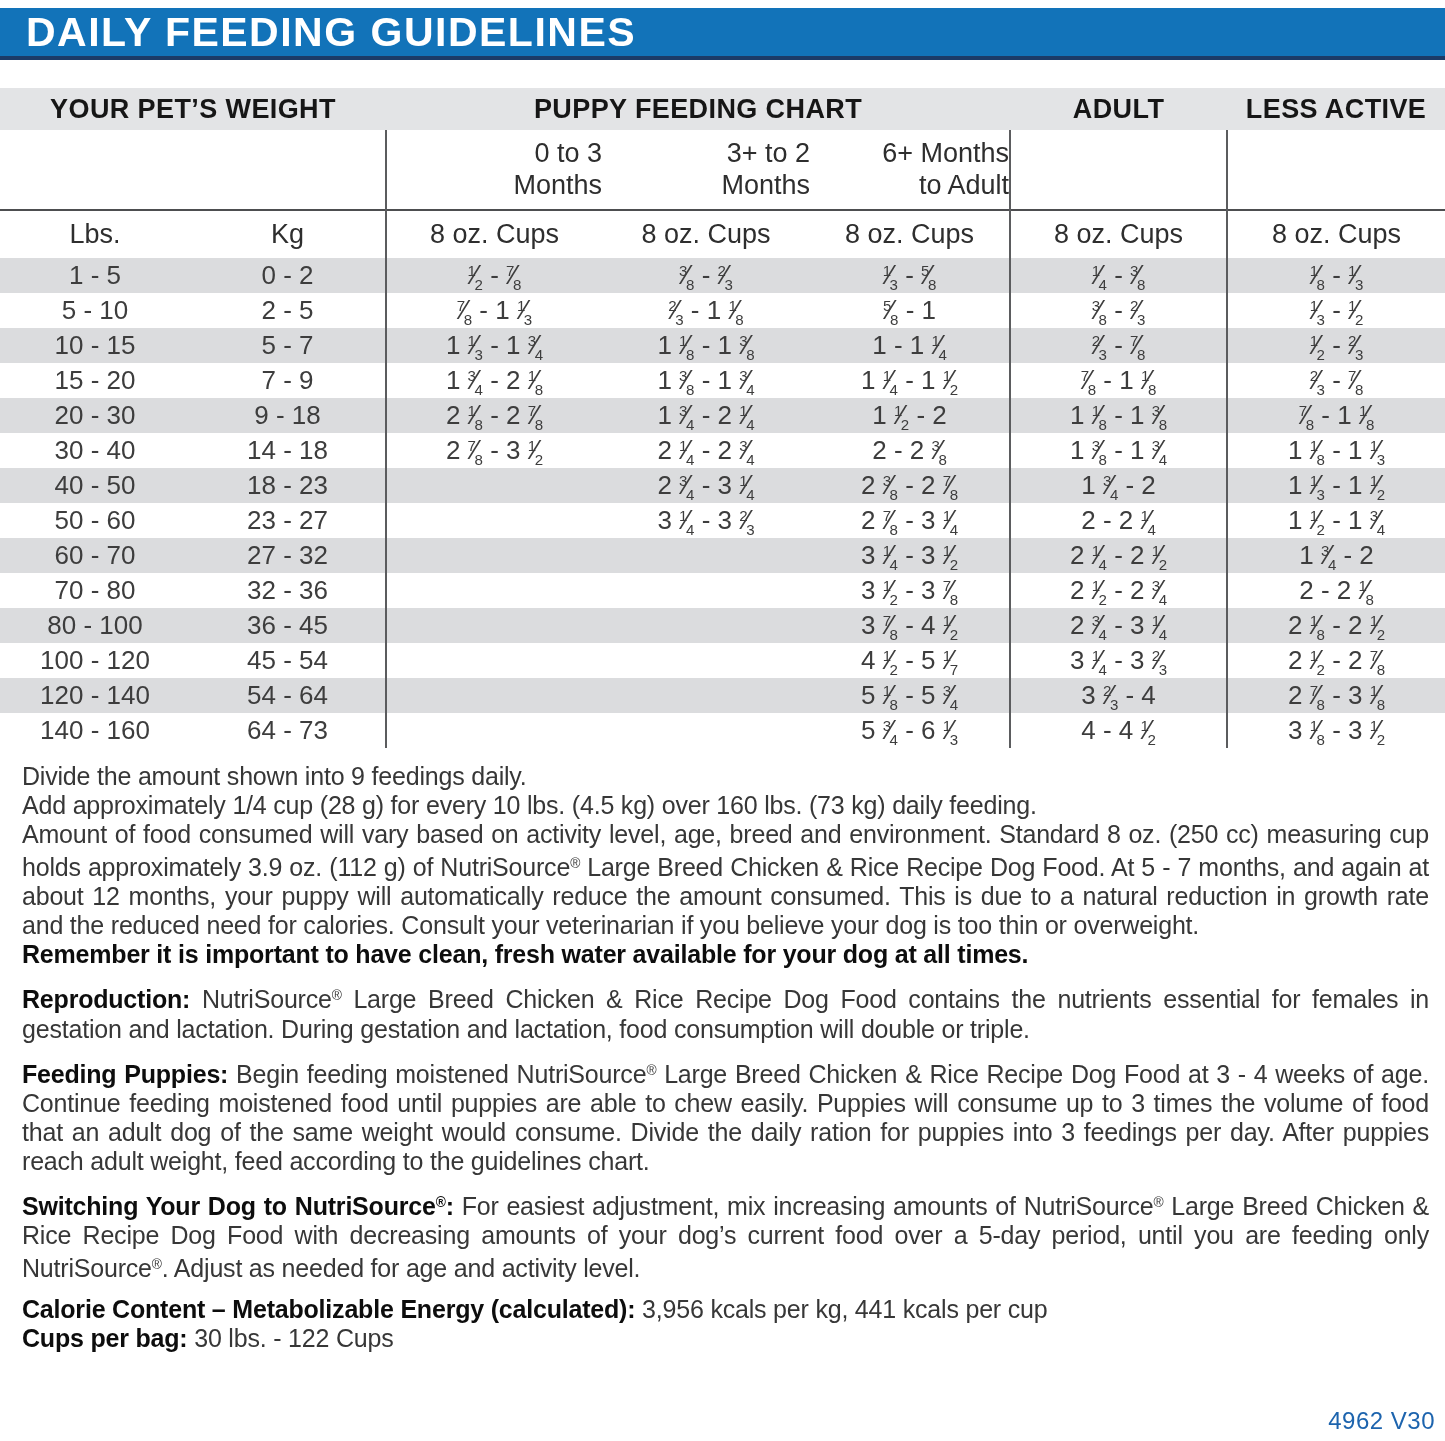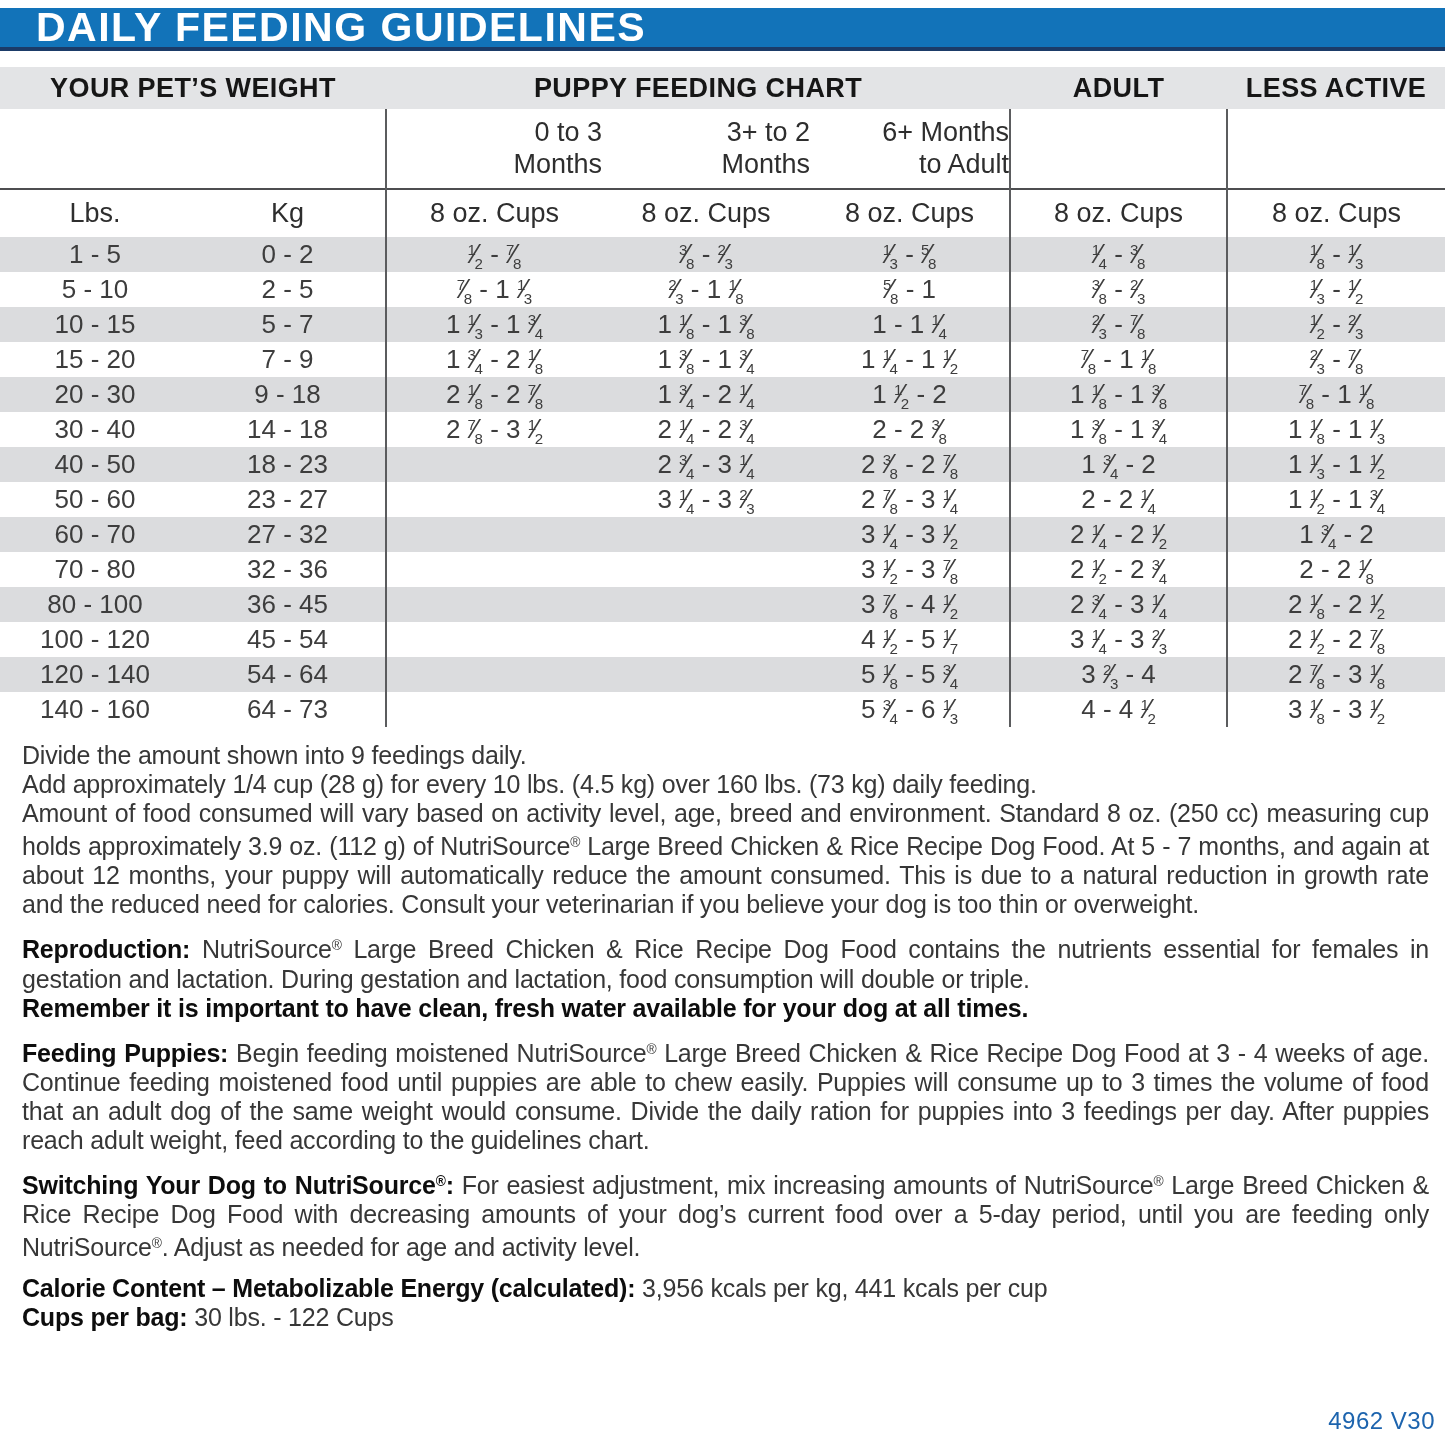--- a/index.html
+++ b/index.html
@@ -13,30 +13,30 @@
   }
   *{box-sizing:border-box;}
   html,body{margin:0;padding:0;}
   body{
     width:1445px;height:1441px;background:#ffffff;overflow:hidden;
     font-family:"Liberation Sans","DejaVu Sans",sans-serif;color:var(--c-text);
     position:relative;
   }
   
   .title-bar{
-    margin-top:8px;height:43px;background:var(--c-title_bar);
+    margin-top:8px;height:52px;background:var(--c-title_bar);
     border-bottom:4px solid var(--c-title_border);
-    display:flex;align-items:center;padding-left:36px;
+    display:flex;align-items:center;padding-left:26px;
   }
   .title-bar h1{
     margin:0;color:#ffffff;font-size:41px;font-weight:800;letter-spacing:1.5px;
   }
   
   table.feed{
-    width:1445px;table-layout:fixed;border-collapse:collapse;margin-top:16px;
+    width:1445px;table-layout:fixed;border-collapse:collapse;margin-top:28px;
   }
   table.feed td{padding:0;text-align:center;vertical-align:middle;}
   tr.group-row td{
     background:var(--c-band);height:42px;font-size:27px;font-weight:bold;color:#161616;
     letter-spacing:.4px;
   }
   tr.months-row td{
     height:80px;font-size:27px;color:#2e2e2e;white-space:pre-line;line-height:1.15;text-align:right;
   }
   tr.units-row td{
@@ -235,21 +235,21 @@
         <td class="bl">4 - 4 <span class="fr"><sup>1</sup><span class="sl">⁄</span><sub>2</sub></span></td>
         <td class="bl">3 <span class="fr"><sup>1</sup><span class="sl">⁄</span><sub>8</sub></span> - 3 <span class="fr"><sup>1</sup><span class="sl">⁄</span><sub>2</sub></span></td>
       </tr>
     </tbody>
 </table>
 
 <div class="notes" id="notes">
     <p class="note">Divide the amount shown into 9 feedings daily.</p>
     <p class="note">Add approximately 1/4 cup (28 g) for every 10 lbs. (4.5 kg) over 160 lbs. (73 kg) daily feeding.</p>
     <p class="note">Amount of food consumed will vary based on activity level, age, breed and environment. Standard 8 oz. (250 cc) measuring cup holds approximately 3.9 oz. (112 g) of NutriSource<sup class="reg">®</sup> Large Breed Chicken &amp; Rice Recipe Dog Food. At 5 - 7 months, and again at about 12 months, your puppy will automatically reduce the amount consumed. This is due to a natural reduction in growth rate and the reduced need for calories. Consult your veterinarian if you believe your dog is too thin or overweight.</p>
+    <p class="note b">Remember it is important to have clean, fresh water available for your dog at all times.</p>
     <p class="note gap"><b>Reproduction:</b> NutriSource<sup class="reg">®</sup> Large Breed Chicken &amp; Rice Recipe Dog Food contains the nutrients essential for females in gestation and lactation. During gestation and lactation, food consumption will double or triple.</p>
-    <p class="note b">Remember it is important to have clean, fresh water available for your dog at all times.</p>
     <p class="note gap"><b>Feeding Puppies:</b> Begin feeding moistened NutriSource<sup class="reg">®</sup> Large Breed Chicken &amp; Rice Recipe Dog Food at 3 - 4 weeks of age. Continue feeding moistened food until puppies are able to chew easily. Puppies will consume up to 3 times the volume of food that an adult dog of the same weight would consume. Divide the daily ration for puppies into 3 feedings per day. After puppies reach adult weight, feed according to the guidelines chart.</p>
     <p class="note gap"><b>Switching Your Dog to NutriSource<sup class="reg">®</sup>:</b> For easiest adjustment, mix increasing amounts of NutriSource<sup class="reg">®</sup> Large Breed Chicken &amp; Rice Recipe Dog Food with decreasing amounts of your dog’s current food over a 5-day period, until you are feeding only NutriSource<sup class="reg">®</sup>. Adjust as needed for age and activity level.</p>
     <p class="note gap"><b>Calorie Content – Metabolizable Energy (calculated):</b> 3,956 kcals per kg, 441 kcals per cup</p>
     <p class="note"><b>Cups per bag:</b> 30 lbs. -  122 Cups</p>
   </div>
 
 <div class="footer-code">4962 V30</div>
 
 </body></html>

